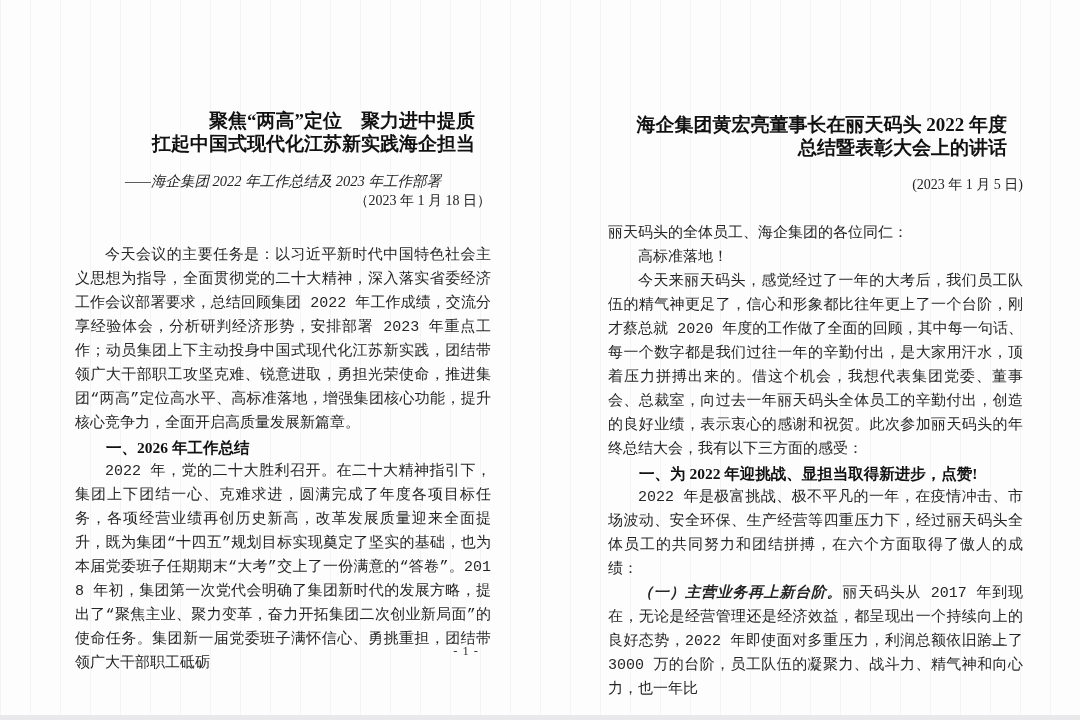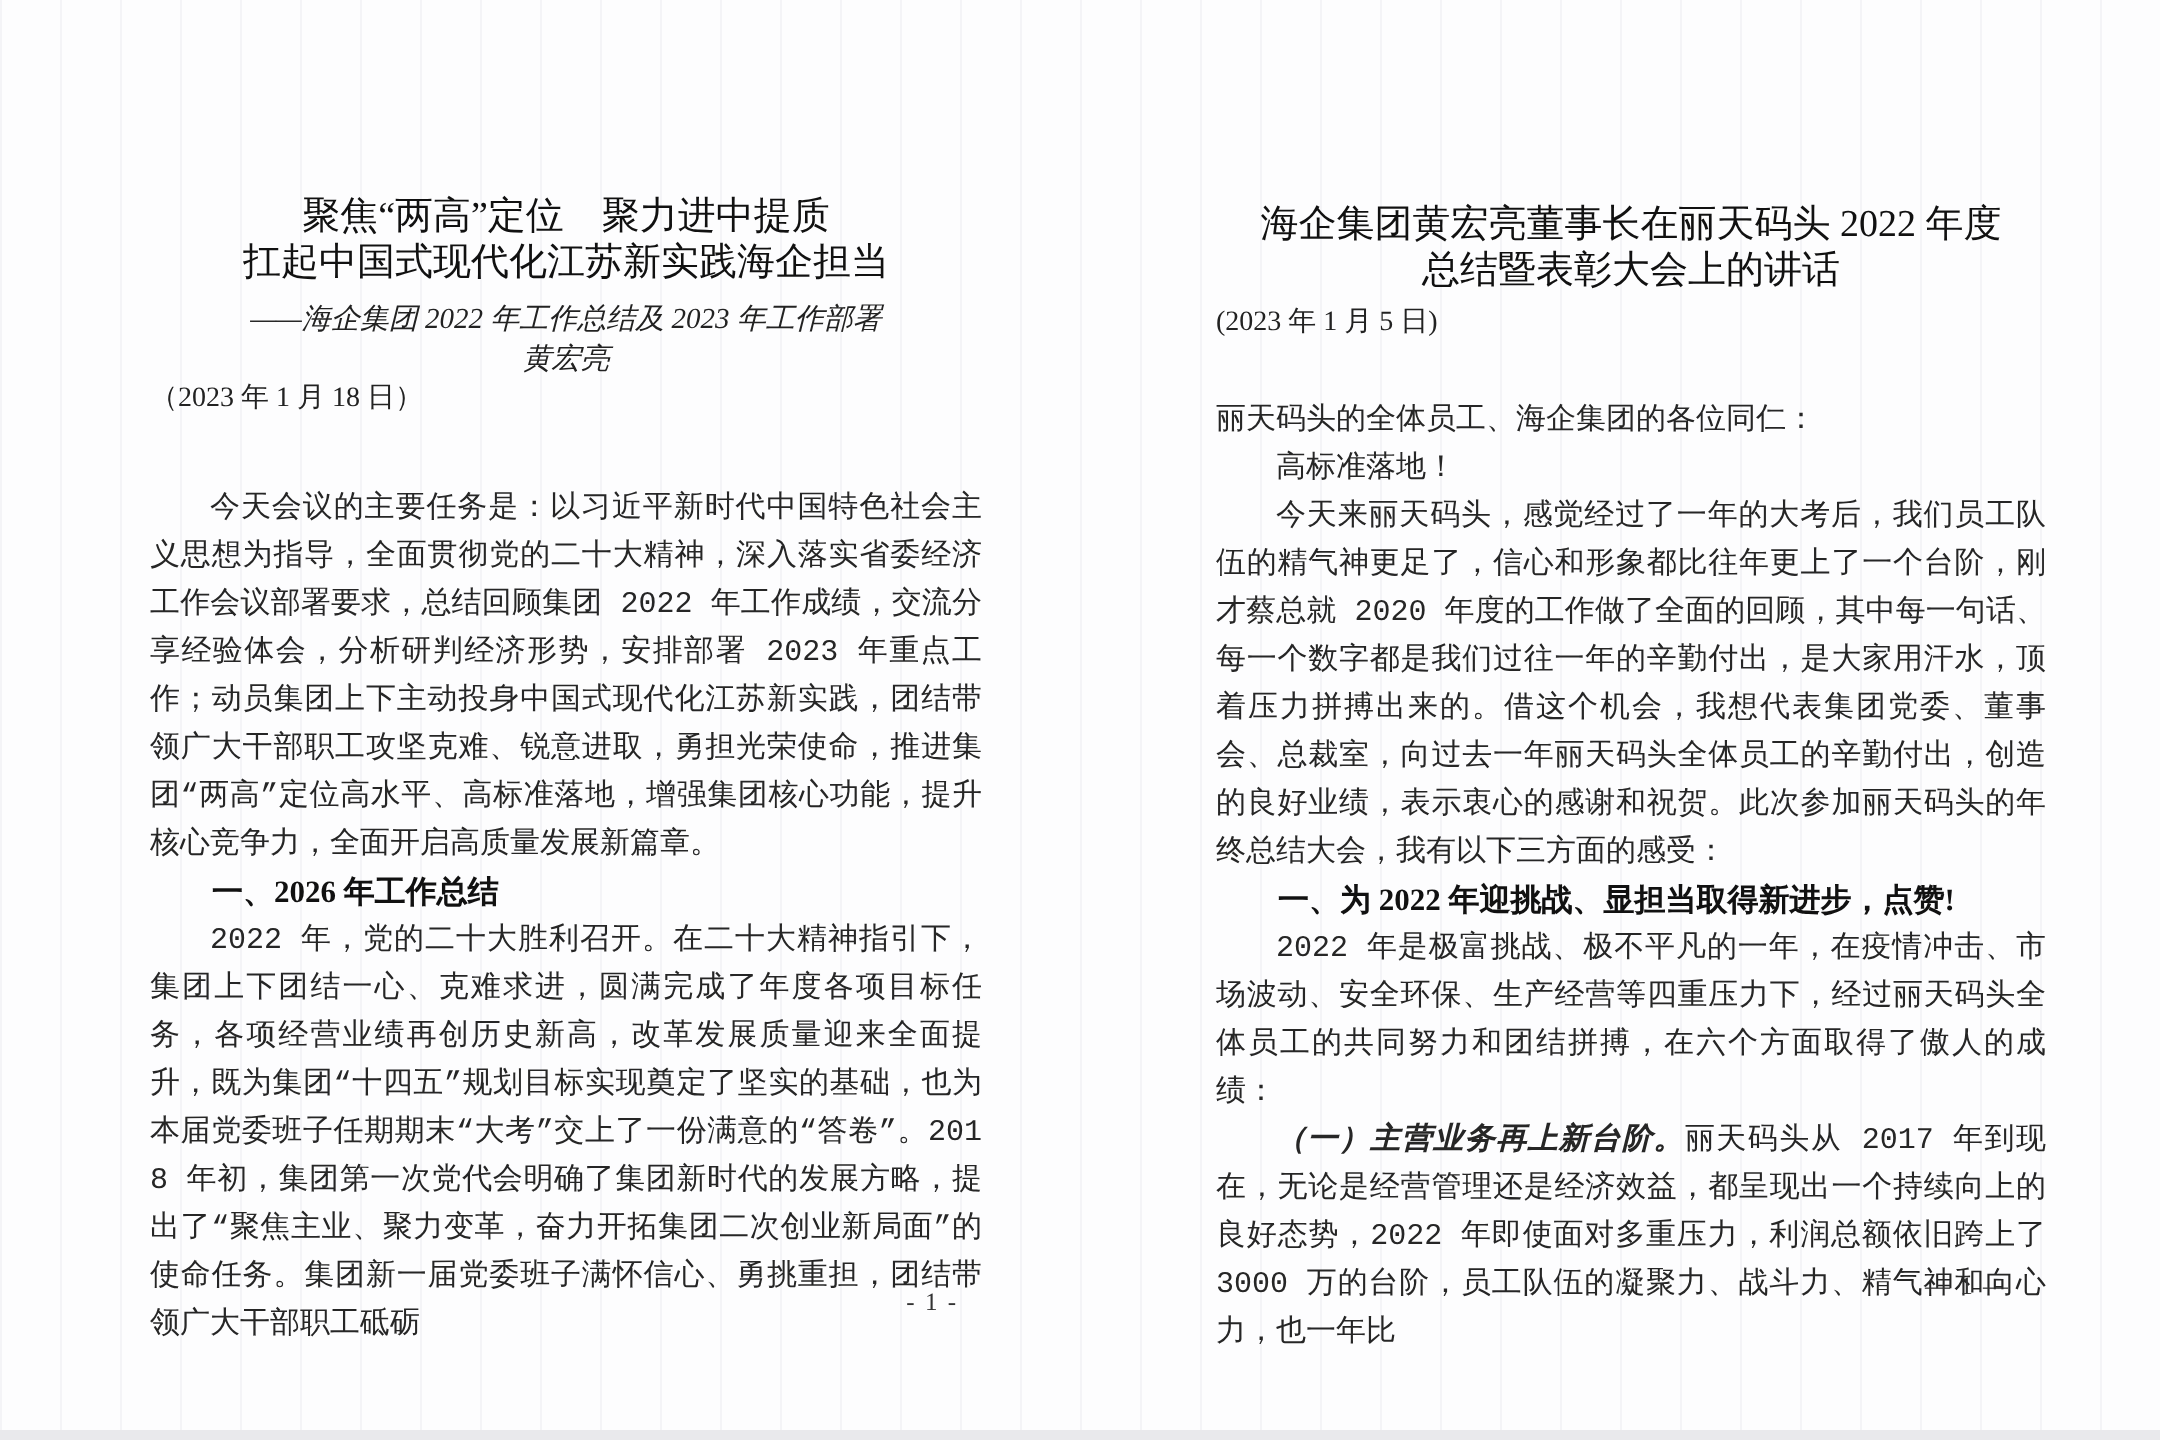--- a/index.html
+++ b/index.html
@@ -21,37 +21,37 @@
     width: 1080px; height: 5px;
     background: #e9e9ec;
   }
   .page {
     position: absolute; top: 0; height: 715px;
   }
   .page-left  { left: 75px;  width: 416px; }
   .page-right { left: 608px; width: 415px; }
 
   .doc-title {
-    margin: 4px; text-align: center;
-    font-size: 19px; line-height: 23px; font-weight: normal; color: #111;
+    margin: 16px; text-align: right;
+    font-size: 19px; line-height: 23px; font-weight: bold; color: #111;
   }
   .page-left  .doc-title { padding-top: 93px; }
   .page-right .doc-title { padding-top: 97px; }
   .title-line { display: block; }
 
   .subtitle {
     margin-top: 7px; text-align: center;
     font-size: 14.5px; line-height: 20px; font-style: italic; color: #222;
   }
   .author {
     margin-top: 0; text-align: center;
     font-size: 14.5px; line-height: 20px; font-style: italic; color: #222;
   }
   .doc-date {
-    margin-top: 0; text-align: left;
+    margin-top: 0; text-align: right;
     font-size: 14px; line-height: 20px; color: #222;
   }
   .page-right .doc-date { margin-top: 5px; }
 
   .body-p {
     margin: 0;
     font-size: 15px; line-height: 24px;
     text-align: justify; text-justify: inter-ideograph;
     text-indent: 2em; color: #262626;
     word-break: break-all;
@@ -77,21 +77,20 @@
 <body>
 
 <div class="doc-canvas">
 
   <section class="page page-left">
     <h1 class="doc-title">
       <span class="title-line">聚焦“两高”定位　聚力进中提质</span>
       <span class="title-line">扛起中国式现代化江苏新实践海企担当</span>
     </h1>
     <div class="subtitle">——海企集团 2022 年工作总结及 2023 年工作部署</div>
-    <div class="author">黄宏亮</div>
     <div class="doc-date">（2023 年 1 月 18 日）</div>
 
     <p class="body-p first-body">今天会议的主要任务是：以习近平新时代中国特色社会主义思想为指导，全面贯彻党的二十大精神，深入落实省委经济工作会议部署要求，总结回顾集团 2022 年工作成绩，交流分享经验体会，分析研判经济形势，安排部署 2023 年重点工作；动员集团上下主动投身中国式现代化江苏新实践，团结带领广大干部职工攻坚克难、锐意进取，勇担光荣使命，推进集团“两高”定位高水平、高标准落地，增强集团核心功能，提升核心竞争力，全面开启高质量发展新篇章。</p>
     <h2 class="doc-heading">一、2026 年工作总结</h2>
     <p class="body-p">2022 年，党的二十大胜利召开。在二十大精神指引下，集团上下团结一心、克难求进，圆满完成了年度各项目标任务，各项经营业绩再创历史新高，改革发展质量迎来全面提升，既为集团“十四五”规划目标实现奠定了坚实的基础，也为本届党委班子任期期末“大考”交上了一份满意的“答卷”。2018 年初，集团第一次党代会明确了集团新时代的发展方略，提出了“聚焦主业、聚力变革，奋力开拓集团二次创业新局面”的使命任务。集团新一届党委班子满怀信心、勇挑重担，团结带领广大干部职工砥砺</p>
 
     <div class="page-footer">- 1 -</div>
   </section>
 
   <section class="page page-right">

